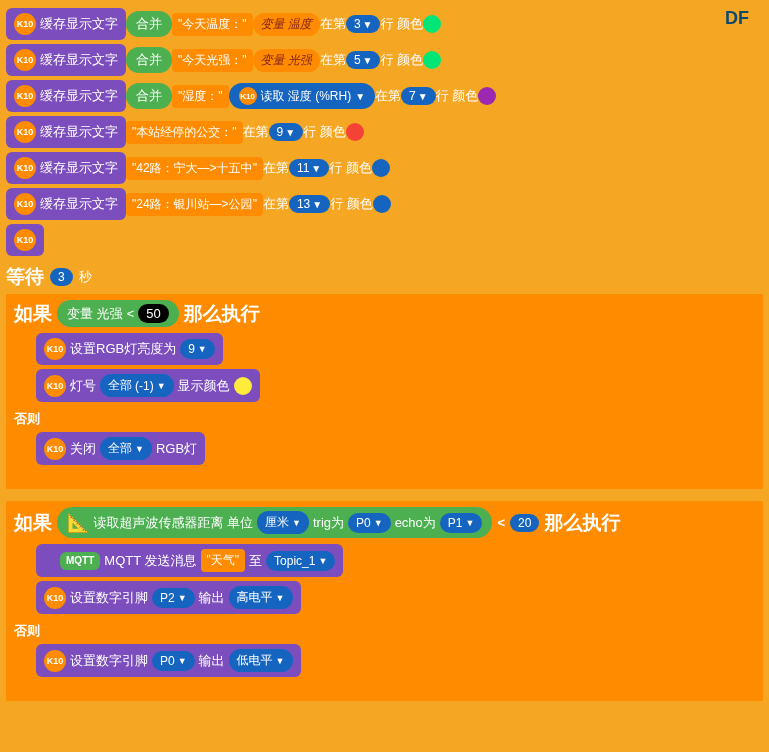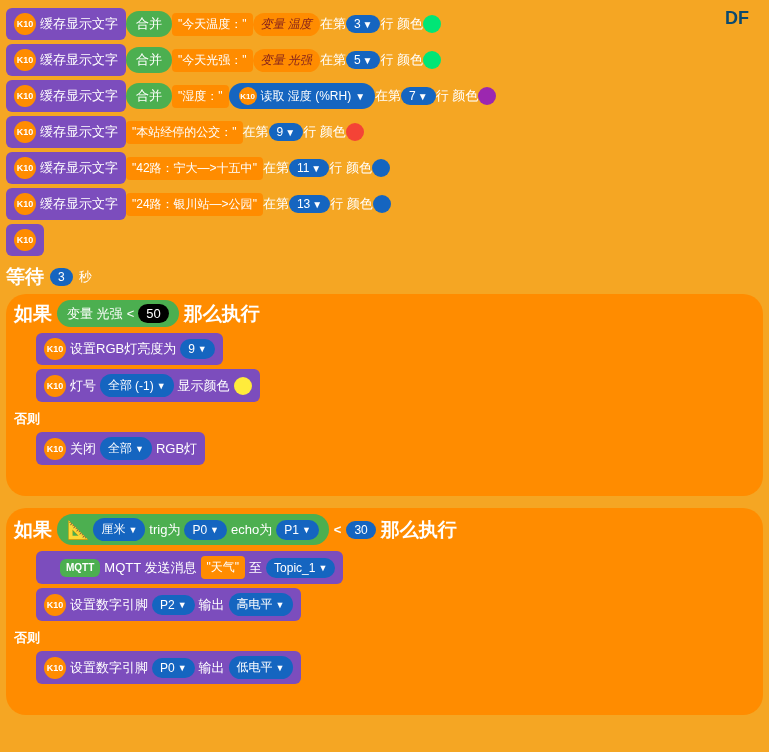--- a/index.html
+++ b/index.html
@@ -185,23 +185,23 @@
       font-size: 12px;
       display: inline-flex;
       align-items: center;
       gap: 3px;
     }
 
     .dropdown-block .arrow { font-size: 9px; }
 
     .big-if-block {
       background: #ff8c00;
-      border-radius: 20px;
+      border-radius: 1px;
       margin-bottom: 4px;
-      padding-bottom: 21px;
+      padding-bottom: 14px;
     }
 
     .big-if-header {
       display: flex;
       align-items: center;
       gap: 5px;
       padding: 6px 8px;
       flex-wrap: nowrap;
     }
   </style>
@@ -403,38 +403,39 @@
     <div style="height:6px;background:#ff8c00;"></div>
   </div>
 
   <div style="height:8px;"></div>
 
   <div class="big-if-block">
     <div class="big-if-header" style="overflow-x:auto;">
       <span class="keyword">如果</span>
       <div class="block-green" style="gap:4px;flex-wrap:nowrap;">
         <span style="font-size:18px;">📐</span>
+        <span>读取超声波传感器距离 单位</span>
         <div class="dropdown-block">
           <span>厘米</span>
           <span class="arrow">▼</span>
         </div>
         <span>trig为</span>
         <div class="dropdown-block">
           <span>P0</span>
           <span class="arrow">▼</span>
         </div>
         <span>echo为</span>
         <div class="dropdown-block">
           <span>P1</span>
           <span class="arrow">▼</span>
         </div>
       </div>
       <span style="color:white;font-weight:bold;">&lt;</span>
       <div class="num-badge">
-        <span>30</span>
+        <span>20</span>
       </div>
       <span class="keyword">那么执行</span>
     </div>
 
     <div style="margin-left:30px;">
 
       <div class="buffer-display-row">
         <div class="block-purple">
           <div class="mqtt-icon">MQTT</div>
           <span>MQTT 发送消息</span>

